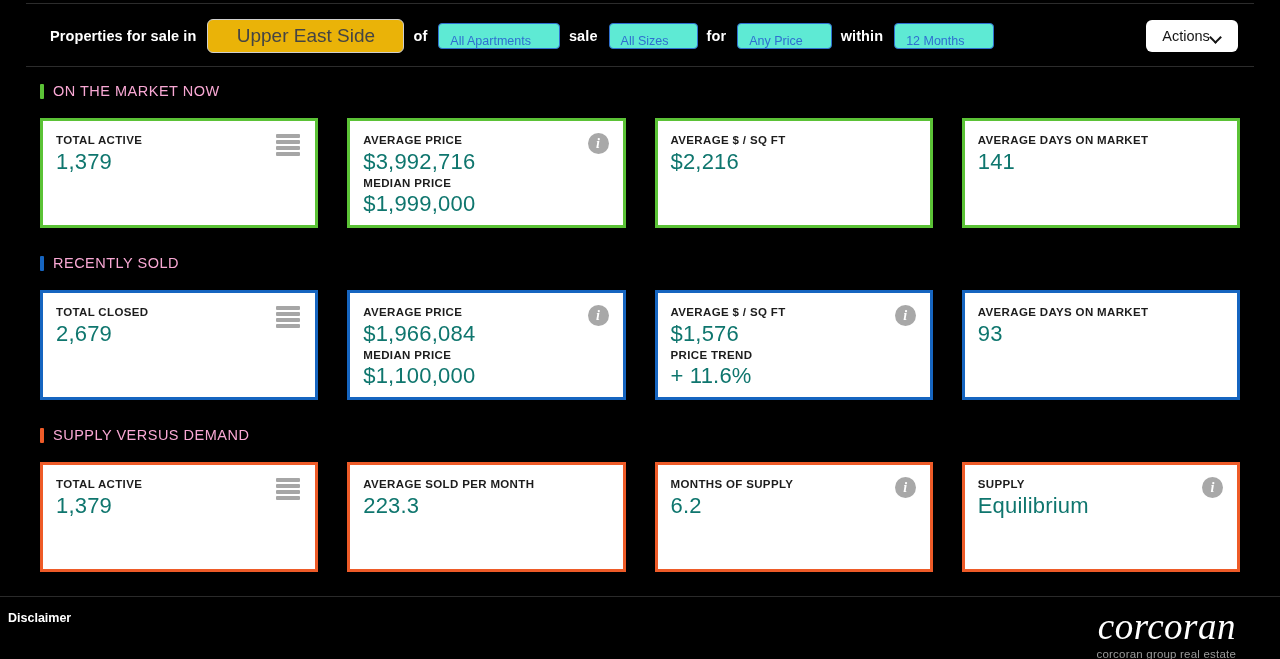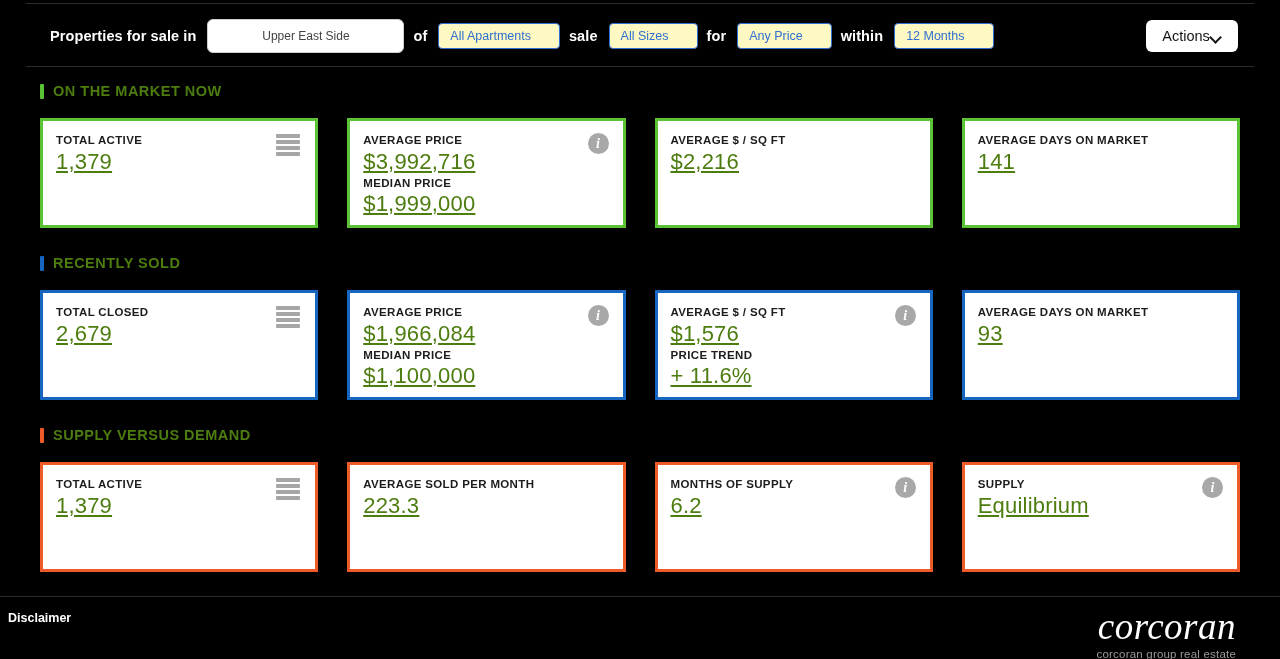--- a/index.html
+++ b/index.html
@@ -43,39 +43,39 @@
     letter-spacing: .1px;
     white-space: nowrap;
   }
 
   .filter-label.sep { margin: 0 9px; }
 
   .search-input {
     width: 197px;
     height: 29px;
     margin-left: 11px;
-    background: #ffffff;
+    background: #eab308;
     border: 1px solid #cfcfcf;
     border-radius: 6px;
     font-family: "Liberation Sans", sans-serif;
-    font-size: 12px;
+    font-size: 19px;
     color: #444444;
     text-align: center;
     outline: none;
     padding: 16px 6px;
   }
 
   .dropdown {
     height: 26px;
     margin-left: 2px;
     border: 1.5px solid #2f6fd0;
     border-radius: 4px;
-    background: #fef9c3;
-    display: flex;
-    align-items: center;
+    background: #5eead4;
+    display: flex;
+    align-items: flex-end;
     overflow: hidden;
     cursor: pointer;
   }
 
   .dropdown .dd-value {
     display: flex;
     align-items: center;
     justify-content: center;
     padding: 0 11px;
     font-size: 12.5px;
@@ -154,23 +154,23 @@
 
   .accent-bar {
     width: 4px;
     height: 15px;
     border-radius: 1px;
     flex: 0 0 auto;
   }
 
   .section-title-text {
     font-size: 14.5px;
-    font-weight: 700;
+    font-weight: 400;
     letter-spacing: .5px;
-    color: #4d7c0f;
+    color: #f9a8d4;
   }
 
   .card-row {
     display: grid;
     grid-template-columns: repeat(4, 1fr);
     gap: 29px;
     margin-bottom: 22px;
   }
 
   .card {
@@ -186,25 +186,24 @@
     font-weight: 700;
     letter-spacing: .35px;
     color: #1c1c1c;
     text-transform: uppercase;
     line-height: 1.1;
   }
 
   .metric-value {
     font-size: 22px;
     font-weight: 400;
-    color: #4d7c0f;
+    color: #0f766e;
     letter-spacing: .2px;
     line-height: 1.32;
     margin-bottom: 1px;
-    text-decoration: underline;
   }
 
   .metric-label.second { margin-top: 1px; }
 
   
   .list-icon {
     position: absolute;
     top: 13px; right: 15px;
     width: 24px;
     display: flex;

